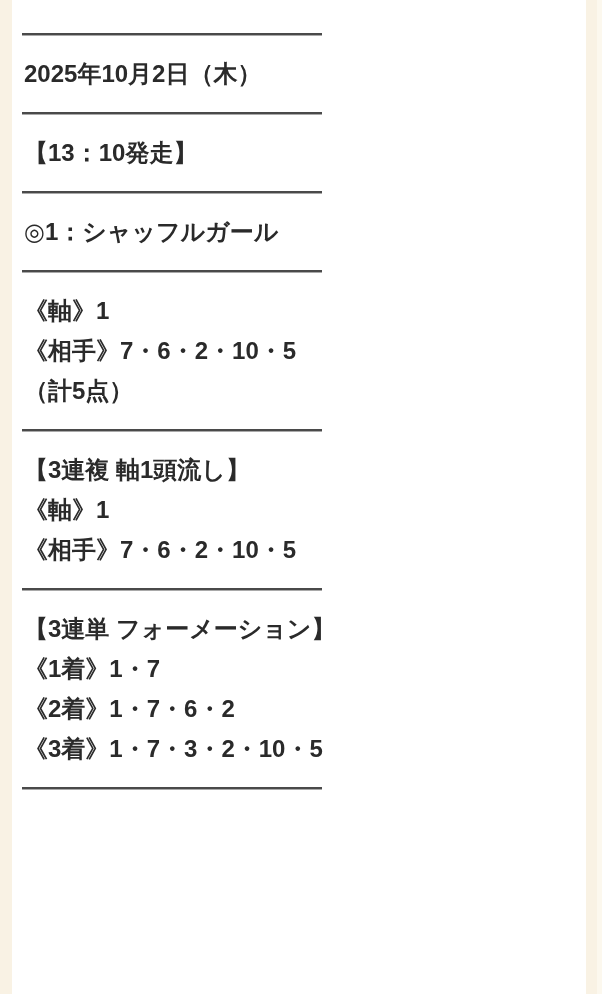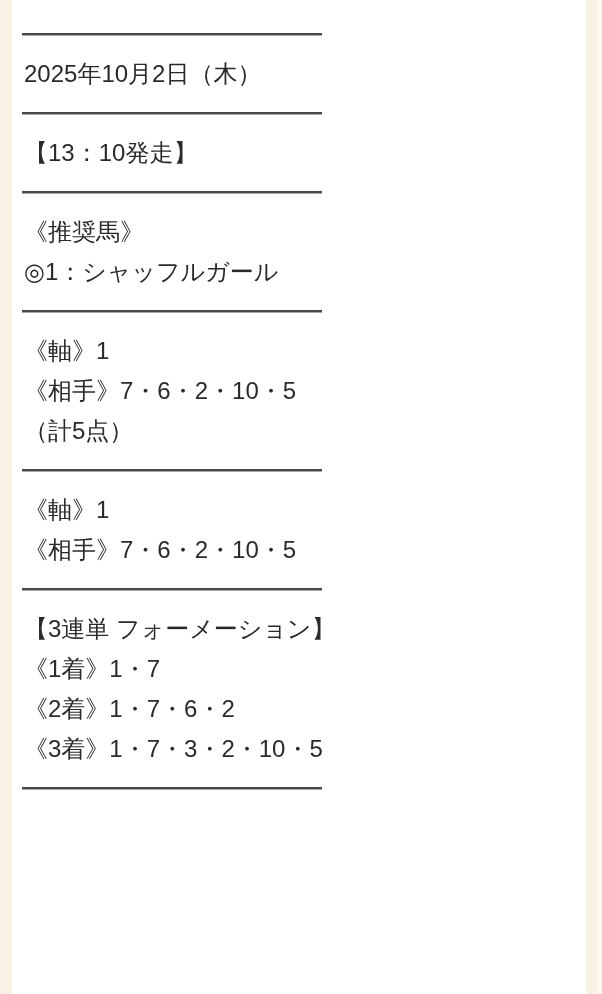--- a/index.html
+++ b/index.html
@@ -16,20 +16,21 @@
     position: absolute;
     left: 12px;
     top: 0;
     width: 574px;
     height: 994px;
     background: #ffffff;
     padding: 15px 12px 0 10px;
     color: #2a2a2a;
     font-size: 24px;
     line-height: 40px;
+    font-weight: bold;
   }
   .edge-band {
     position: absolute;
     right: 0;
     top: 0;
     width: 5px;
     height: 994px;
     background: #fcf8ee;
   }
   hr.rule {
@@ -60,35 +61,35 @@
 
   <hr class="rule">
 
   <section>
     <p class="line">【13：10発走】</p>
   </section>
 
   <hr class="rule">
 
   <section>
-    <p class="line">《推奨馬》</p>
     <p class="line">◎1：シャッフルガール</p>
   </section>
 
   <hr class="rule">
 
   <section>
     <p class="line">《軸》1</p>
     <p class="line">《相手》7・6・2・10・5</p>
     <p class="line">（計5点）</p>
   </section>
 
   <hr class="rule">
 
   <section>
+    <p class="line">【3連複 軸1頭流し】</p>
     <p class="line">《軸》1</p>
     <p class="line">《相手》7・6・2・10・5</p>
   </section>
 
   <hr class="rule">
 
   <section>
     <p class="line">【3連単 フォーメーション】</p>
     <p class="line">《1着》1・7</p>
     <p class="line">《2着》1・7・6・2</p>

